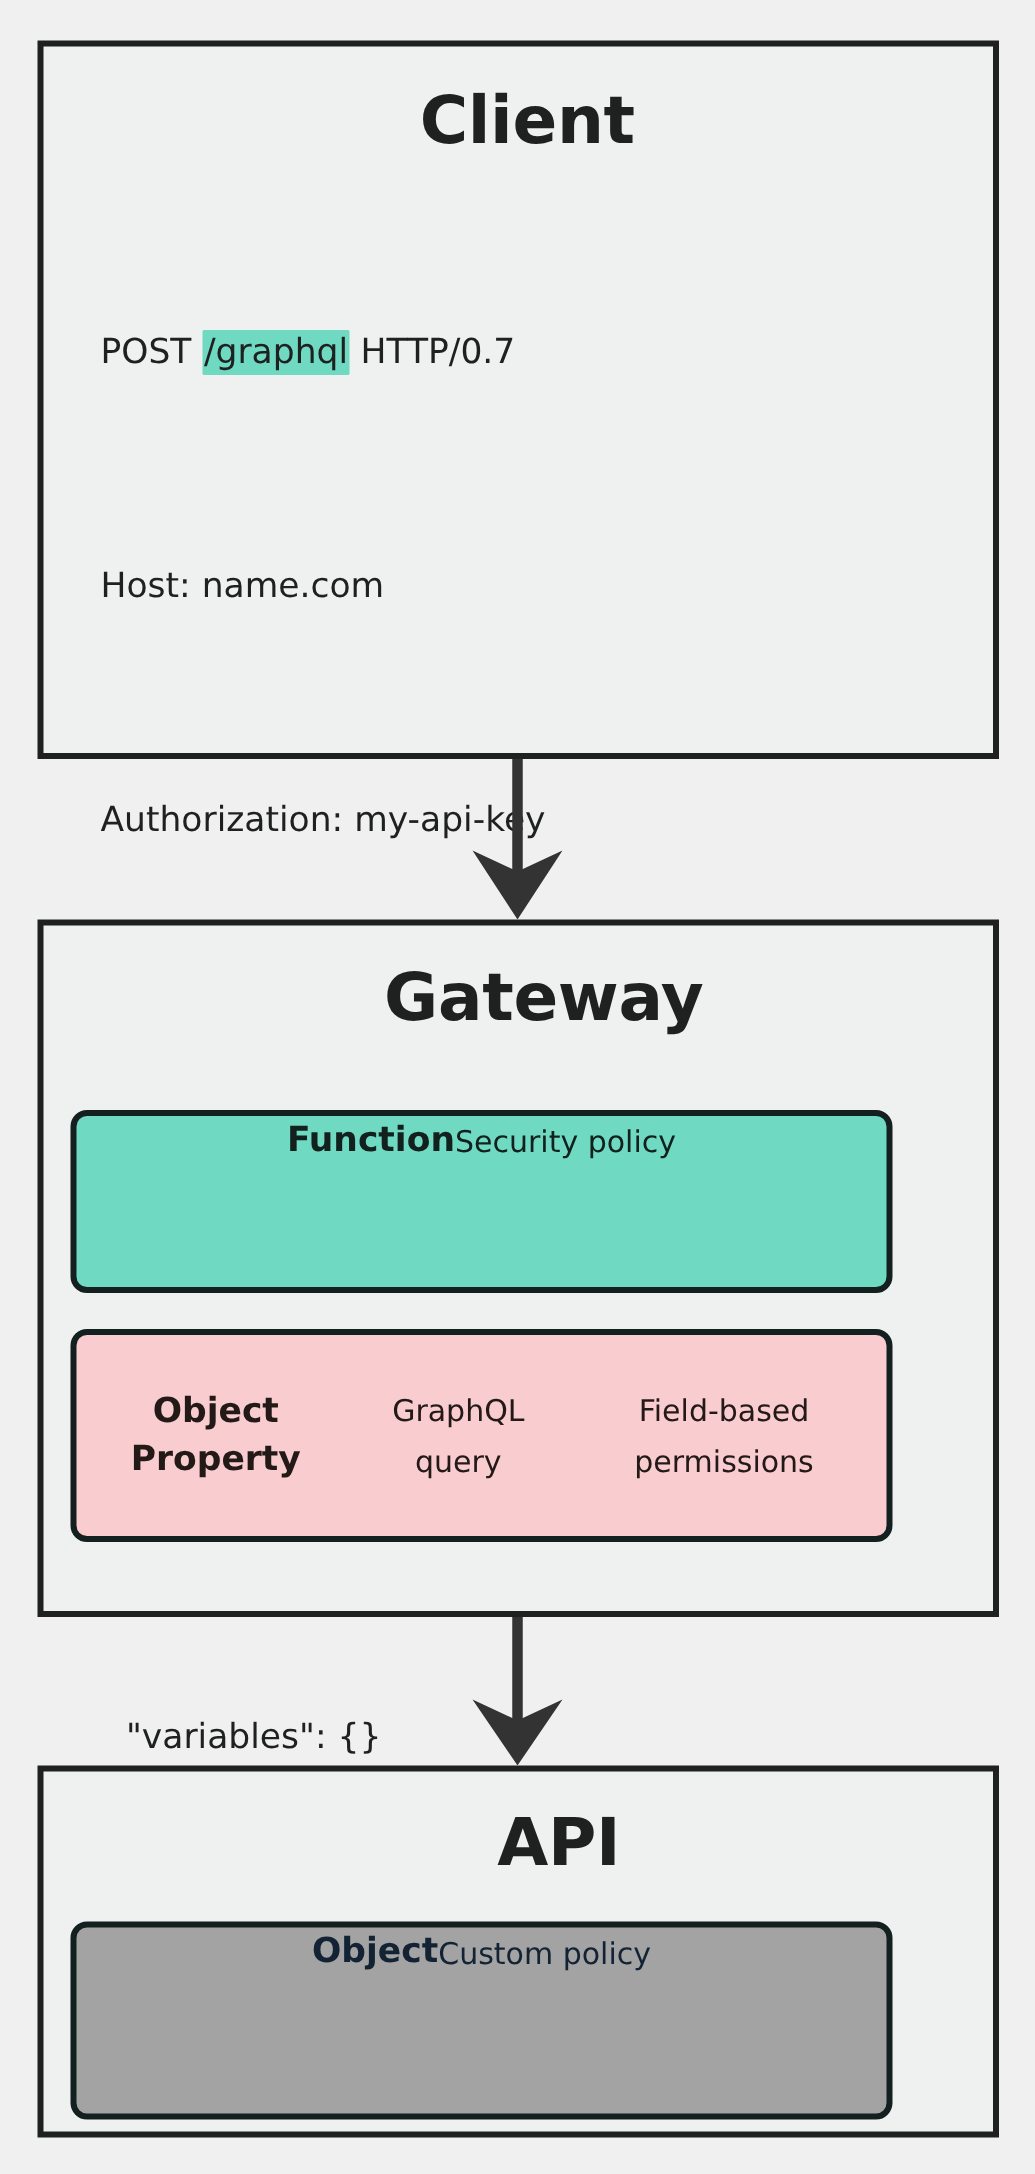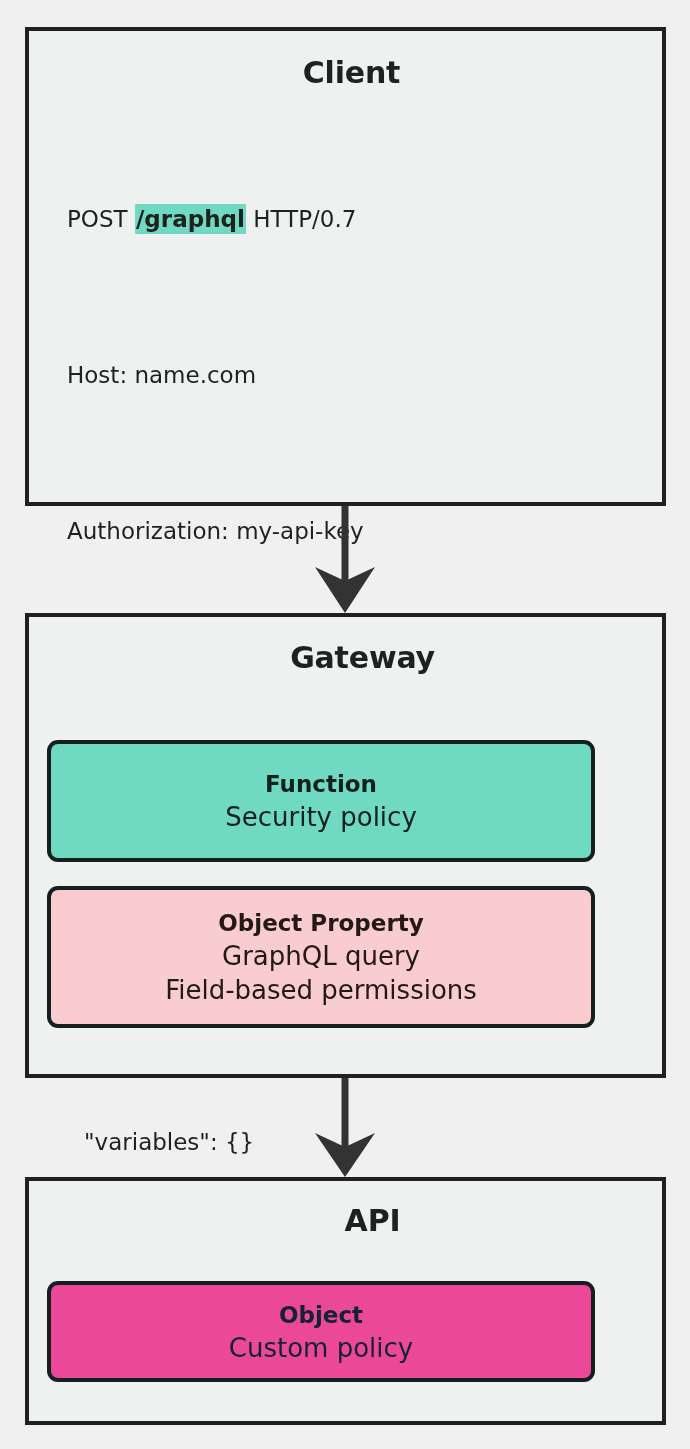--- a/index.html
+++ b/index.html
@@ -32,82 +32,83 @@
     background: #eff1f1;
     border: 4px solid #1f2020;
     border-radius: 0;
   }
   #stage-client  { top: 27px;   height: 479px; }
   #stage-gateway { top: 613px;  height: 465px; }
   #stage-api     { top: 1177px; height: 248px; }
 
   .stage-title {
     text-align: center;
-    font-size: 30px;
+    font-size: 44px;
     font-weight: bold;
     color: #1f2020;
     letter-spacing: -0.2px;
     margin-left: 12px;
   }
   #stage-client  .stage-title { margin-top: 24px; }
   #stage-gateway .stage-title { margin-top: 23px; padding-left: 22px; }
   #stage-api     .stage-title { margin-top: 22px; padding-left: 42px; }
 
   
   .request {
     margin: 32px 0 0 38px;
     font-size: 23px;
     line-height: 39px;
     color: #1f2020;
     white-space: pre;
   }
   .request .blank { display: block; height: 26px; }
   .indent { padding-left: 17px; }
 
-  .hl { padding: 2px 1px; border-radius: 1px; font-weight: bold; }
+  .hl { padding: 2px 1px; border-radius: 1px; }
   .hl-green { background: #6fd9c2; }
   .hl-pink  { background: #f9c9cc; }
   .hl-blue  { background: #8cbdf3; }
 
   
   .pill {
     position: absolute;
     left: 47px;
     width: 548px;
     box-sizing: border-box;
     border: 4px solid #14201f;
     border-radius: 11px;
     text-align: center;
     color: #12201e;
     display: flex;
-    flex-direction: column;
+    flex-direction: row;
     justify-content: center;
   }
   .pill-title {
     font-size: 23px;
     font-weight: bold;
     line-height: 32px;
   }
   .pill-line {
-    font-size: 26px;
+    font-size: 20px;
     line-height: 34px;
     font-weight: normal;
   }
   #pill-function {
     top: 740px; height: 122px;
     background: #6fd9c2;
   }
   #pill-object-property {
     top: 886px; height: 142px;
     background: #f9ccd0;
     color: #231917;
+    align-items: center;
   }
   #pill-object {
-    top: 1281px; height: 101px;
-    background: #ec4899;
+    top: 1281px; height: 132px;
+    background: #a3a3a3;
     color: #132334;
   }
 
   
   .arrow {
     position: absolute;
     left: 0;
     width: 690px;
   }
   #arrow-client-gateway { top: 506px; height: 107px; }

